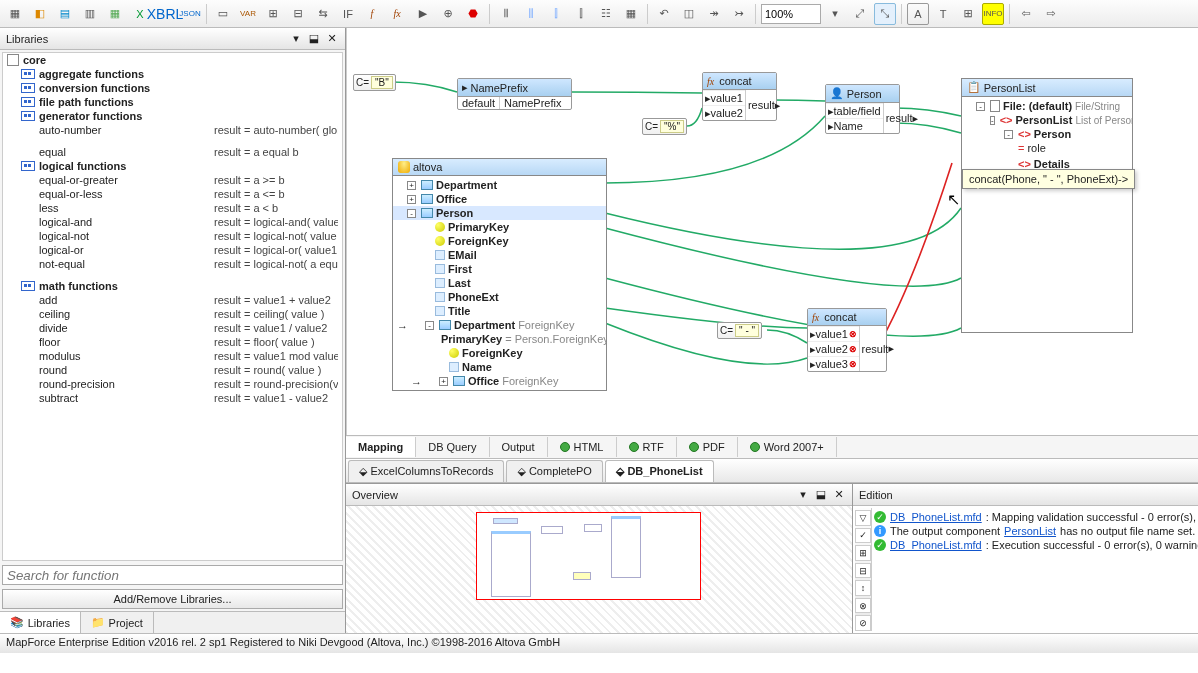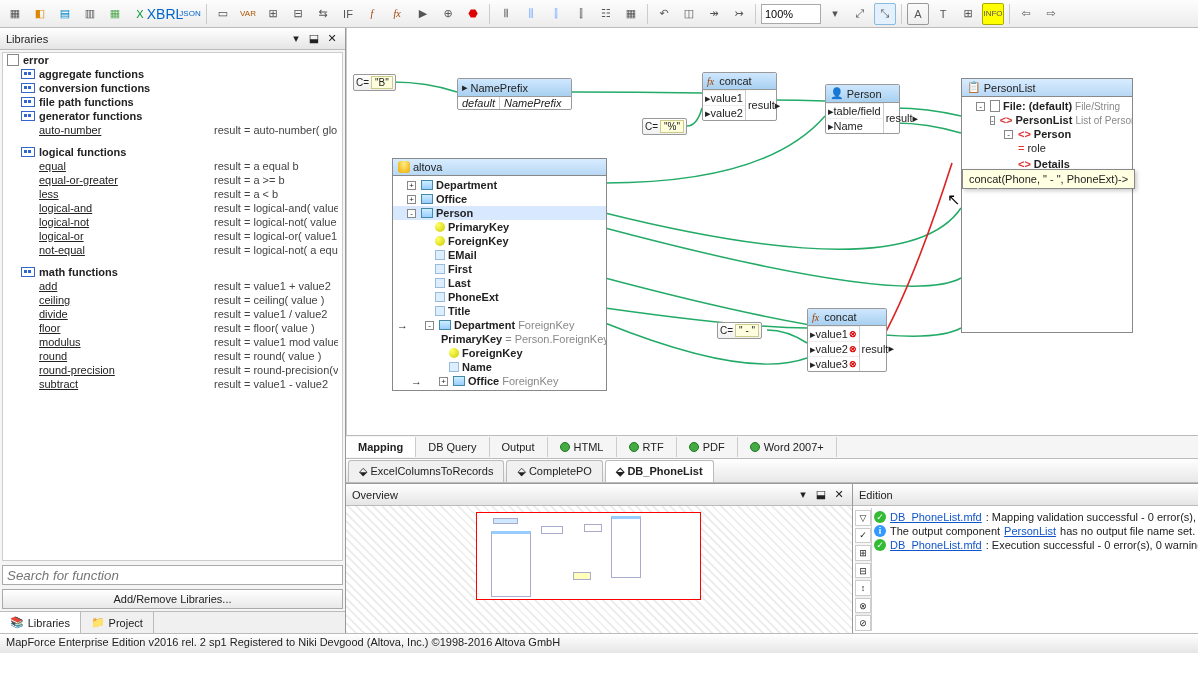--- a/index.html
+++ b/index.html
@@ -9,36 +9,36 @@
 .tsep { width: 1px; height: 20px; background: #ccc; margin: 0 2px; }
 .zoom { width: 60px; height: 20px; font-size: 11px; border: 1px solid #aaa; padding: 0 3px; }
 .main { display: flex; height: 605px; }
 .left-panel { width: 346px; border-right: 1px solid #999; display: flex; flex-direction: column; background: #f5f5f5; }
 .panel-header { height: 22px; background: linear-gradient(#fff,#e5e5e5); border-bottom: 1px solid #bbb; display: flex; align-items: center; padding: 0 6px; font-size: 11px; }
 .panel-header .spacer { flex: 1; }
 .panel-icon { width: 14px; height: 14px; margin-left: 4px; cursor: pointer; display: inline-flex; align-items: center; justify-content: center; }
 .lib-tree { flex: 1; overflow-y: auto; background: #fff; border: 1px solid #ccc; margin: 2px; font-size: 11px; }
 .lib-row { display: flex; padding: 1px 4px; align-items: center; }
 .lib-row.cat { font-weight: bold; }
-.lib-row .name { width: 175px; overflow: hidden; white-space: nowrap; text-decoration: underline; }
+.lib-row .name { width: 175px; overflow: hidden; white-space: nowrap; }
 .lib-row .desc { flex: 1; overflow: hidden; white-space: nowrap; color: #444; }
 .cat-icon { width: 14px; height: 10px; background: #fff; border: 1px solid #36c; margin-right: 4px; display: inline-block; position: relative; }
 .cat-icon::before { content:""; position:absolute; left:2px; top:2px; width:3px; height:3px; background:#36c; box-shadow: 4px 0 #36c; }
 .search-input { margin: 2px; width: calc(100% - 4px); height: 20px; border: 1px solid #aaa; padding: 0 4px; font-style: italic; color: #888; }
 .addremove { margin: 2px; height: 20px; border: 1px solid #aaa; background: linear-gradient(#fff,#e8e8e8); text-align: center; line-height: 18px; cursor: pointer; }
 .bottom-tabs { height: 22px; display: flex; border-top: 1px solid #bbb; background: #f0f0f0; }
 .btab { padding: 3px 10px; border-right: 1px solid #bbb; cursor: pointer; display: flex; align-items: center; gap: 4px; }
 .btab.active { background: #fff; }
 .center { flex: 1; display: flex; flex-direction: column; position: relative; }
 .canvas-wrap { flex: 1; background: #fff; overflow: hidden; position: relative; border-left: 1px solid #ccc; }
 .node { position: absolute; background: #fff; border: 1px solid #999; border-radius: 2px; font-size: 11px; }
 .node-title { background: linear-gradient(#cfe7ff,#a8d0f0); padding: 2px 4px; border-bottom: 1px solid #999; display: flex; align-items: center; gap: 3px; font-weight: normal; }
 .node-body { padding: 0; }
 .node-row { display: flex; align-items: center; height: 15px; padding: 0 2px; border-top: 1px solid #eee; }
-.node-cell { padding: 0 4px; border-right: 1px solid #ccc; font-style: italic; }
+.node-cell { padding: 0 4px; border-right: 1px solid #ccc; }
 .const { position: absolute; background: linear-gradient(#fff,#f0f0f0); border: 1px solid #999; border-radius: 2px; padding: 1px 2px; display: flex; align-items: center; font-size: 10px; }
 .const .lbl { background: #ffd; border: 1px solid #cc8; padding: 0 3px; margin-left: 2px; }
 .tree-node { background: #fff; border: 1px solid #888; position: absolute; font-size: 11px; }
 .tree-title { background: linear-gradient(#d8ecff,#b8d8f5); padding: 2px 5px; border-bottom: 1px solid #888; display: flex; align-items: center; gap: 3px; }
 .tree-body { padding: 2px 0; max-height: 260px; overflow: hidden; }
 .tree-item { padding: 1px 4px 1px 14px; white-space: nowrap; display: flex; align-items: center; gap: 3px; }
 .tree-item.l2 { padding-left: 28px; }
 .tree-item.l3 { padding-left: 42px; }
 .tree-item.l4 { padding-left: 56px; }
 .expand { width: 9px; height: 9px; border: 1px solid #888; display: inline-flex; align-items: center; justify-content: center; font-size: 8px; line-height: 7px; margin-right: 2px; background:#fff; }
@@ -138,39 +138,43 @@
     <div class="panel-header">
       <span>Libraries</span>
       <span class="spacer"></span>
       <span class="panel-icon">▾</span>
       <span class="panel-icon">⬓</span>
       <span class="panel-icon">✕</span>
     </div>
     <div class="lib-tree" id="libtree">
         <div class="lib-row cat">
           <span style="width:12px;height:12px;border:1px solid #888;margin-right:4px;display:inline-block"></span>
-          <b>error</b>
+          <b>core</b>
         </div>
         <div class="lib-row cat" style="padding-left:18px"><span class="cat-icon"></span>aggregate functions</div>
         <div class="lib-row cat" style="padding-left:18px"><span class="cat-icon"></span>conversion functions</div>
         <div class="lib-row cat" style="padding-left:18px"><span class="cat-icon"></span>file path functions</div>
         <div class="lib-row cat" style="padding-left:18px"><span class="cat-icon"></span>generator functions</div>
         <div class="lib-row" style="padding-left:36px">
           <span class="name">auto-number</span>
           <span class="desc">result = auto-number( global_id )</span>
         </div>
         <div style="height:8px"></div>
-        <div class="lib-row cat" style="padding-left:18px"><span class="cat-icon"></span>logical functions</div>
         <div class="lib-row" style="padding-left:36px">
           <span class="name">equal</span>
           <span class="desc">result = a equal b</span>
         </div>
+        <div class="lib-row cat" style="padding-left:18px"><span class="cat-icon"></span>logical functions</div>
         <div class="lib-row" style="padding-left:36px">
           <span class="name">equal-or-greater</span>
           <span class="desc">result = a &gt;= b</span>
+        </div>
+        <div class="lib-row" style="padding-left:36px">
+          <span class="name">equal-or-less</span>
+          <span class="desc">result = a &lt;= b</span>
         </div>
         <div class="lib-row" style="padding-left:36px">
           <span class="name">less</span>
           <span class="desc">result = a &lt; b</span>
         </div>
         <div class="lib-row" style="padding-left:36px">
           <span class="name">logical-and</span>
           <span class="desc">result = logical-and( value1, value2 )</span>
         </div>
         <div class="lib-row" style="padding-left:36px">

